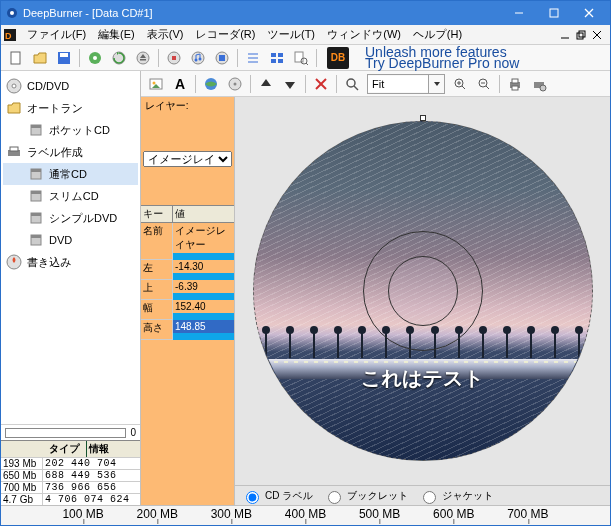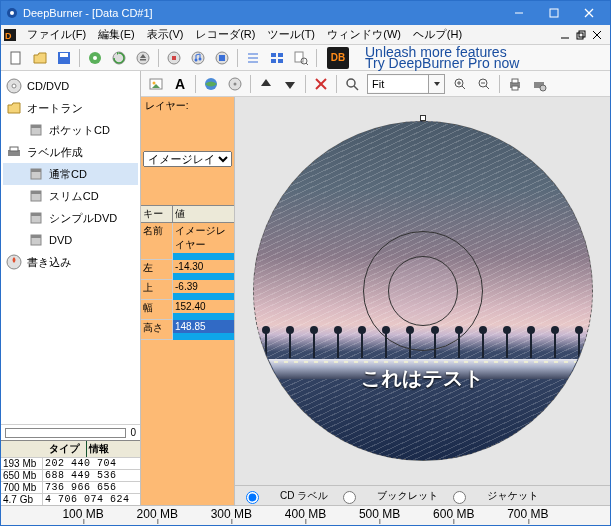--- a/index.html
+++ b/index.html
@@ -66,21 +66,21 @@
   .trees span::before { content:""; position:absolute; top:-6px; left:-3px; width:8px; height:8px; border-radius:50%; background:#1a2230; }
   .road { position:absolute; left:0; right:0; top:70%; height:20px;
           background: linear-gradient(to bottom, #e8e8f0 0%, #a8b0c8 40%, #404860 100%); }
   .road::after { content:""; position:absolute; left:0; right:0; top:2px; height:2px;
           background: repeating-linear-gradient(to right, rgba(255,255,200,0.6) 0 4px, transparent 4px 10px); }
   .ring1 { position:absolute; top:50%; left:50%; width:120px; height:120px; margin:-60px 0 0 -60px; border:1px solid #333; border-radius:50%; }
   .ring2 { position:absolute; top:50%; left:50%; width:70px; height:70px; margin:-35px 0 0 -35px; border:1px solid #333; border-radius:50%; background:rgba(200,180,200,0.2); }
   .cd-text { position:absolute; top:72%; left:0; right:0; text-align:center; color:#fff; font-size:20px; font-weight:bold; text-shadow:0 1px 2px #000; }
   .handle { position:absolute; width:6px; height:6px; background:#fff; border:1px solid #333; }
   .canvastabs { height:20px; border-top:1px solid #c0c0c0; display:flex; align-items:center; padding:0 6px; gap:10px; font-size:10px; }
-  .canvastabs label { display:flex; align-items:center; gap:18px; cursor:pointer; }
+  .canvastabs label { display:flex; align-items:center; gap:3px; cursor:pointer; }
   .statusbar { height:20px; border-top:1px solid #c0c0c0; background:#f4f4f4; display:flex; align-items:center; }
   .scale { flex:1; height:18px; position:relative; margin:0 8px; }
   .tick { position:absolute; top:0; font-size:12px; text-align:center; transform:translateX(-50%); }
   .tick::before { content:""; position:absolute; top:12px; left:50%; width:1px; height:5px; background:#666; }
   svg { display:block; }
 </style>
 </head>
 <body>
 
 <div class="window">

